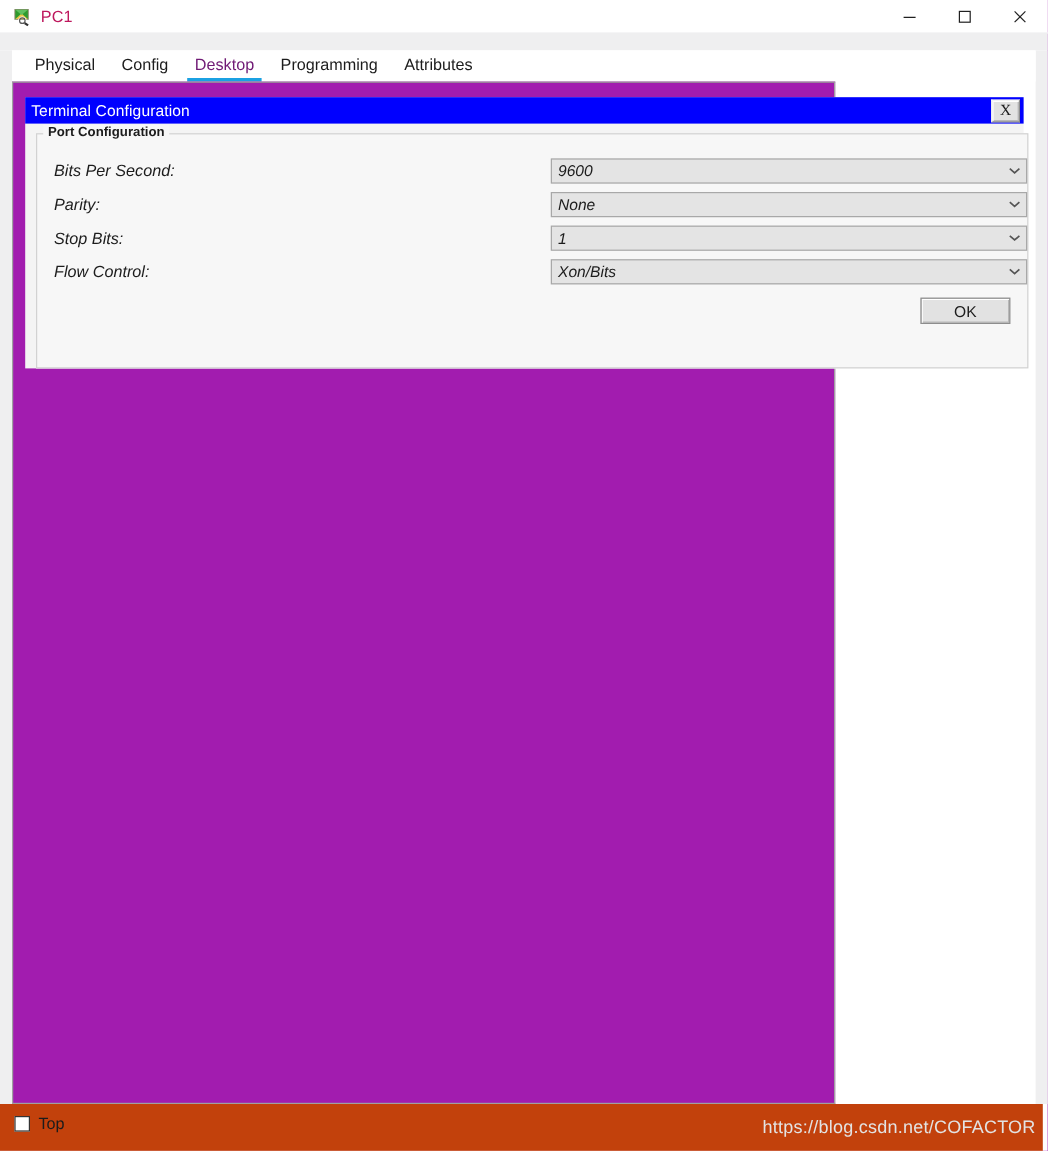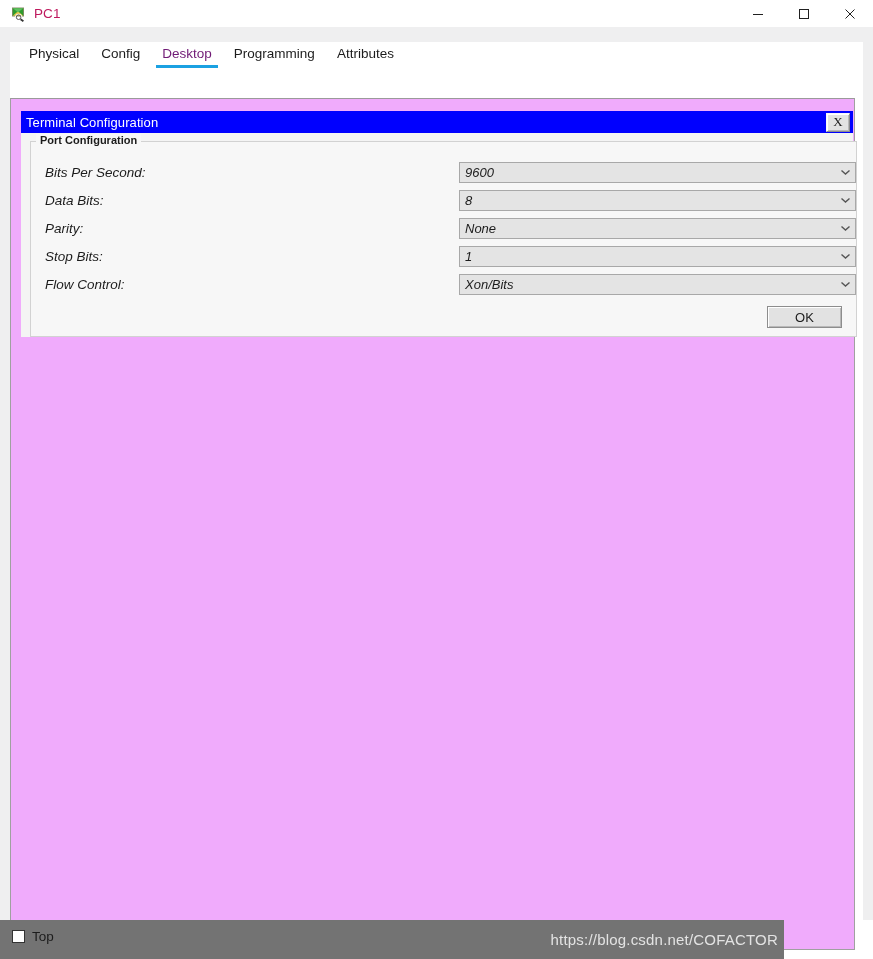--- a/index.html
+++ b/index.html
@@ -101,27 +101,26 @@
     height: 3px;
     background: #1BA1E2;
   }
   #tabs-row .tab:first-child { margin-left: 8px; margin-top: 24px; }
 
   
   #content-panel {
     position: absolute;
     left: 10px;
     top: 68px;
-    width: 845px;
+    width: 686px;
     height: 852px;
-    background: #f0abfc;
+    background: #a21caf;
     border: 1px solid #a0a0a0;
     border-top: 1px solid #9a9a9a;
     box-sizing: border-box;
-    margin-top: 30px;
   }
 
   
   #terminal-config-dialog {
     position: absolute;
     left: 10px;
     top: 12px;
     width: 832px;
     background: #f4f4f4;
   }
@@ -233,23 +232,23 @@
     justify-content: center;
     cursor: default;
     box-sizing: border-box;
   }
 
   
   #footer-bar {
     position: absolute;
     left: 0;
     top: 920px;
-    width: 784px;
+    width: 869px;
     height: 39px;
-    background: #737373;
+    background: #c2410c;
   }
   #top-checkbox-wrap {
     position: absolute;
     left: 12px;
     top: 9px;
     display: flex;
     align-items: center;
     cursor: default;
   }
   #top-checkbox {
@@ -362,31 +361,20 @@
           <div class="combobox">
             <span class="combobox-value">9600</span>
             <span class="combobox-arrow">
               <svg width="11" height="8" viewBox="0 0 11 8">
                   <polyline points="1.5,2.5 5.5,6 9.5,2.5" fill="none" stroke="#555555" stroke-width="1.4"></polyline>
                 </svg>
             </span>
           </div>
         </div>
 
-        <div class="form-row">
-          <span class="field-label">Data Bits:</span>
-          <div class="combobox">
-            <span class="combobox-value">8</span>
-            <span class="combobox-arrow">
-              <svg width="11" height="8" viewBox="0 0 11 8">
-                  <polyline points="1.5,2.5 5.5,6 9.5,2.5" fill="none" stroke="#555555" stroke-width="1.4"></polyline>
-                </svg>
-            </span>
-          </div>
-        </div>
 
         <div class="form-row">
           <span class="field-label">Parity:</span>
           <div class="combobox">
             <span class="combobox-value">None</span>
             <span class="combobox-arrow">
               <svg width="11" height="8" viewBox="0 0 11 8">
                   <polyline points="1.5,2.5 5.5,6 9.5,2.5" fill="none" stroke="#555555" stroke-width="1.4"></polyline>
                 </svg>
             </span>

